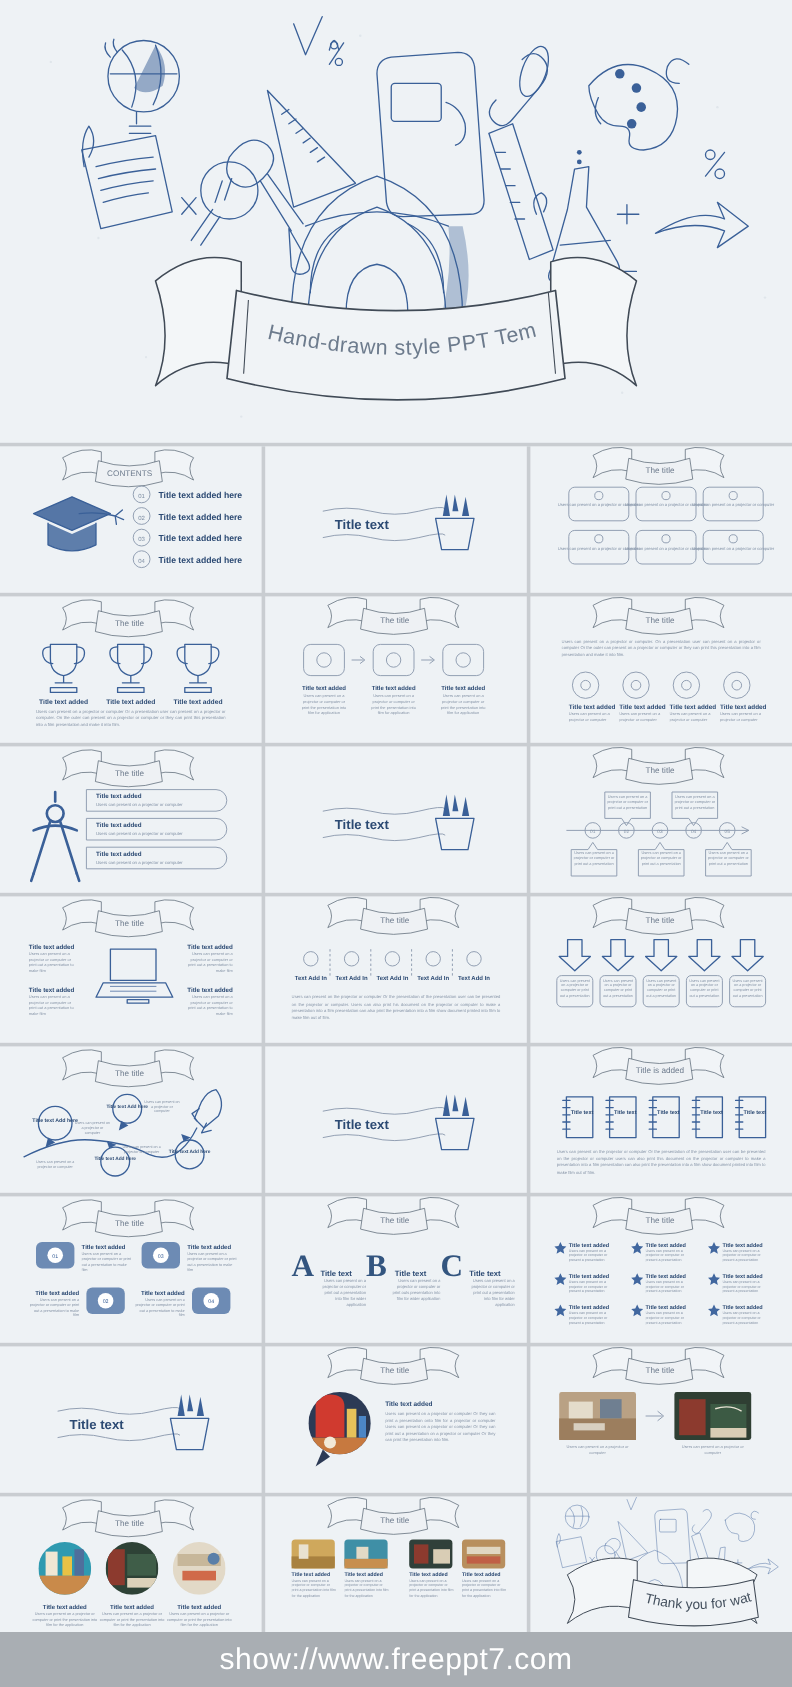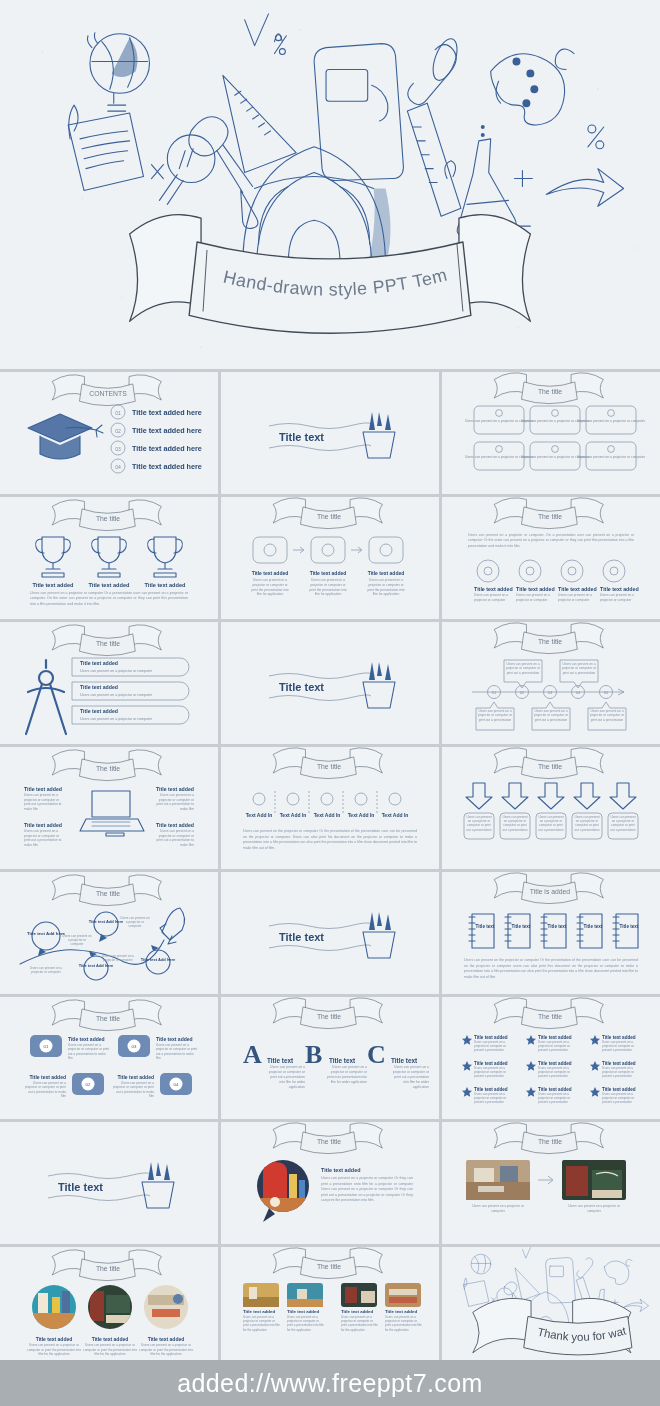--- a/index.html
+++ b/index.html
@@ -1149,16 +1149,16 @@
           <text font-size="22" fill="#44505e" font-family="'Liberation Sans',sans-serif">
             <textPath href="#thankPath" startOffset="4%">Thank you for watching</textPath>
           </text>
         </g>
       </svg>
     </div>
 
   </div>
 
   <div class="footer">
-    <span class="footer-url">added://www.freeppt7.com</span>
+    <span class="footer-url">show://www.freeppt7.com</span>
   </div>
 
 </div>
 
 </body></html>

